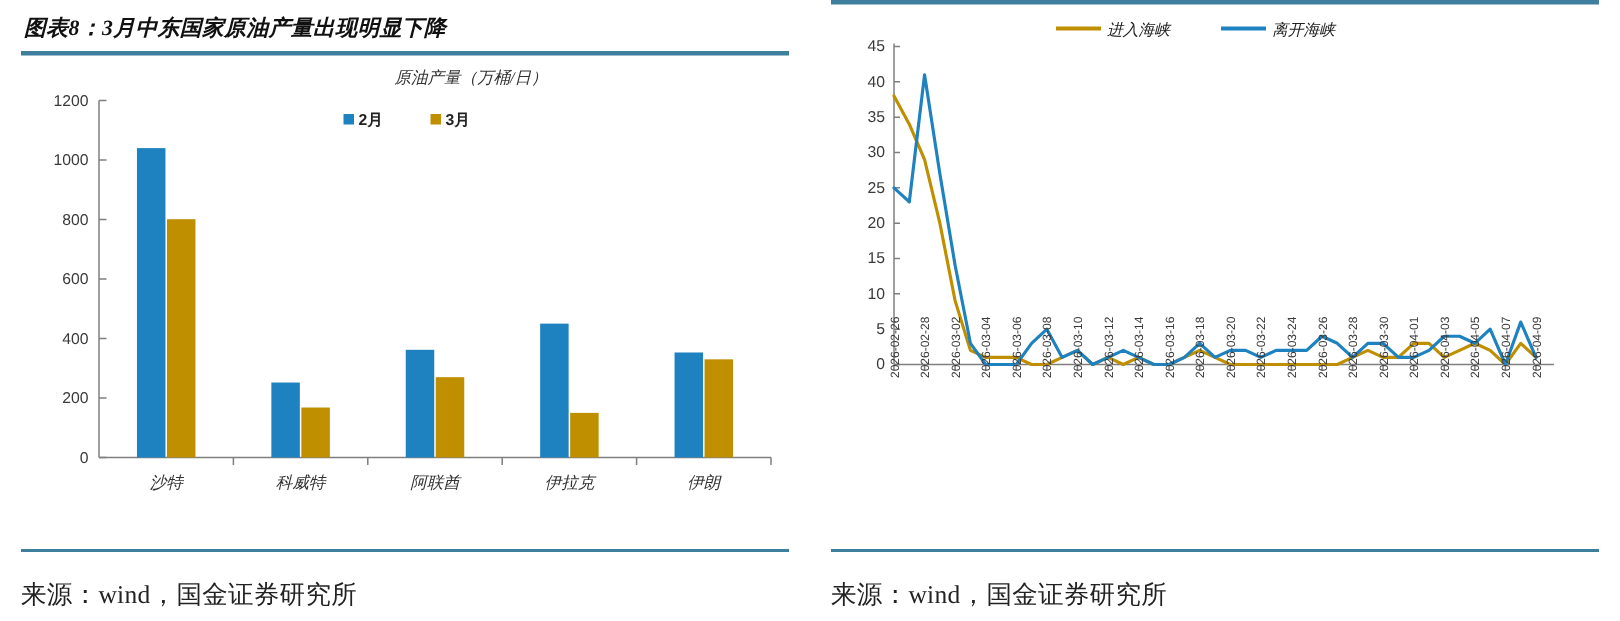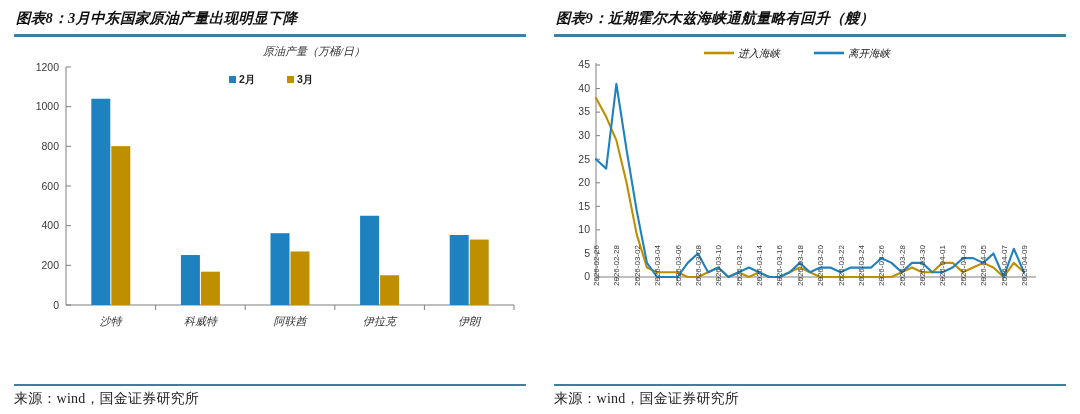--- a/index.html
+++ b/index.html
@@ -20,21 +20,21 @@
     padding:9px 2px 6px 2px;
     white-space:nowrap;
   }
   .rule{height:2.5px;background:#3f7f9e;width:100%;}
   .chart-area{position:relative;width:100%;height:318px;text-decoration:underline;}
   .chart-area svg{display:block;}
   .footer-wrap{position:absolute;left:14px;right:14px;bottom:6px;}
   .footer-rule{height:1.6px;background:#3f7f9e;width:100%;}
   .footer-text{
     font-family:"Liberation Serif","DejaVu Serif",serif;
-    font-size:14px;color:#222;padding-top:4px;letter-spacing:.2px;
+    font-size:17px;color:#222;padding-top:17px;letter-spacing:.2px;
     white-space:nowrap;
   }
   text{font-family:"Liberation Sans","DejaVu Sans",sans-serif;}
   .tick-lbl{font-size:10.5px;fill:#3a3a3a;}
   .cat-lbl{font-family:"Liberation Serif","DejaVu Serif",serif;font-size:11px;fill:#333;font-style:italic;}
   .axis-ttl{font-family:"Liberation Serif","DejaVu Serif",serif;font-size:11px;fill:#333;font-style:italic;}
   .legend-lbl{font-size:10.5px;fill:#222;font-weight:bold;}
   .legend-lbl-r{font-family:"Liberation Serif","DejaVu Serif",serif;font-size:10.5px;fill:#222;font-style:italic;}
   .date-lbl{font-size:8px;fill:#3a3a3a;}
 </style>
@@ -91,21 +91,20 @@
           <line x1="500" y1="268" x2="500" y2="273" stroke="#7f7f7f" stroke-width="1"></line>
         </svg>
     </div>
     <div class="footer-wrap">
       <div class="footer-rule"></div>
       <div class="footer-text">来源：wind，国金证券研究所</div>
     </div>
   </div>
 
   <div class="panel right">
-    <div class="fig-title">图表9：近期霍尔木兹海峡通航量略有回升（艘）</div>
     <div class="rule"></div>
     <div class="chart-area">
       <svg id="line-svg" width="512" height="318" viewBox="0 0 512 318">
           <line x1="150" y1="16" x2="180" y2="16" stroke="#bf8f00" stroke-width="2.6"></line>
           <text x="184" y="20" class="legend-lbl-r" text-anchor="start">进入海峡</text>
           <line x1="260" y1="16" x2="290" y2="16" stroke="#1f82c0" stroke-width="2.6"></line>
           <text x="294" y="20" class="legend-lbl-r" text-anchor="start">离开海峡</text>
           <line x1="42" y1="240" x2="46" y2="240" stroke="#7f7f7f" stroke-width="1"></line>
           <text x="36" y="243.3" class="tick-lbl" text-anchor="end">0</text>
           <line x1="42" y1="216.44444444444446" x2="46" y2="216.44444444444446" stroke="#7f7f7f" stroke-width="1"></line>

